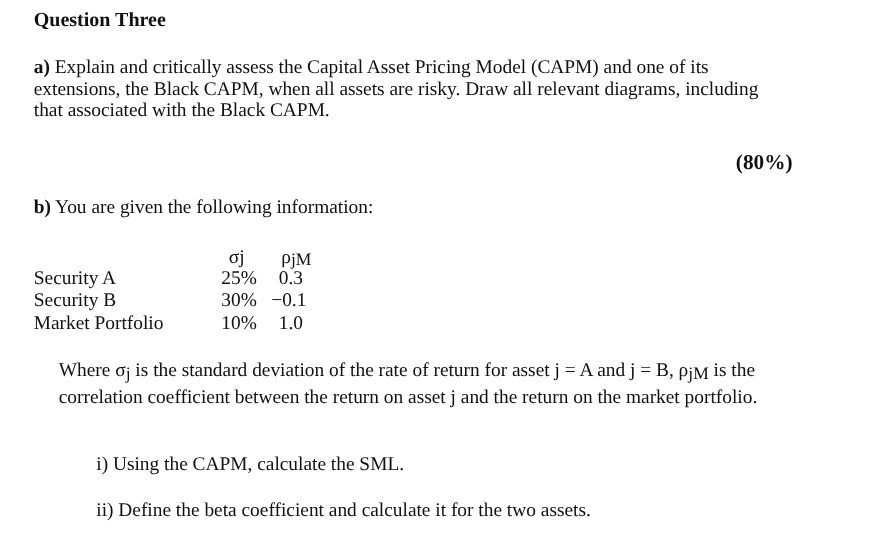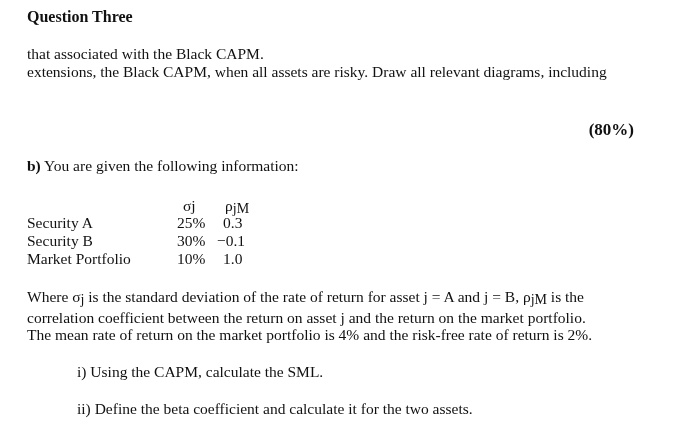--- a/index.html
+++ b/index.html
@@ -29,22 +29,23 @@
     .rho { left: 220px; }
     .sub { font-size: 14px; vertical-align: -2px; }
     .item { left: 77px; }
   </style>
 </head>
 <body>
 
 <div class="abs title bold">Question Three</div>
 
 <div class="abs para" style="top:45px;">
+  <span class="line"><span class="bold">a)</span><span> Explain and critically assess the Capital Asset Pricing Model (CAPM) and one of its</span></span>
+  <span class="line">extensions, the Black CAPM, when all assets are risky. Draw all relevant diagrams, including</span>
   <span class="line">that associated with the Black CAPM.</span>
-  <span class="line">extensions, the Black CAPM, when all assets are risky. Draw all relevant diagrams, including</span>
 </div>
 
 <div class="abs pct bold">(80%)</div>
 
 <div class="abs para" style="top:157px;">
   <span class="bold">b)</span><span> You are given the following information:</span>
 </div>
 
 <div>
   <div class="abs sig table-hdr" style="left:183px;">σj</div>
@@ -60,20 +61,19 @@
     <div class="abs sig row" style="top:232px;text-align:center;">30%</div>
     <div class="abs rho row" style="top:232px; left:217px;">−0.1</div>
   </div>
   <div>
     <div class="abs lbl row" style="top:250px;">Market Portfolio</div>
     <div class="abs sig row" style="top:250px;">10%</div>
     <div class="abs rho row" style="top:250px; left:223px;">1.0</div>
   </div>
 </div>
 
-<div class="abs para" style="top:288px;">
+<div class="abs para" style="top:288px;margin-left:20px;">
   <span class="line"><span>Where σ</span><span class="sub">j</span><span> is the standard deviation of the rate of return for asset j = A and j = B, ρ</span><span class="sub">jM</span><span> is the</span></span>
   <span class="line">correlation coefficient between the return on asset j and the return on the market portfolio.</span>
-  <span class="line">The mean rate of return on the market portfolio is 4% and the risk-free rate of return is 2%.</span>
 </div>
 
 <div class="abs item" style="top:363px;">i) Using the CAPM, calculate the SML.</div>
 <div class="abs item" style="top:400px;">ii) Define the beta coefficient and calculate it for the two assets.</div>
 
 </body></html>

